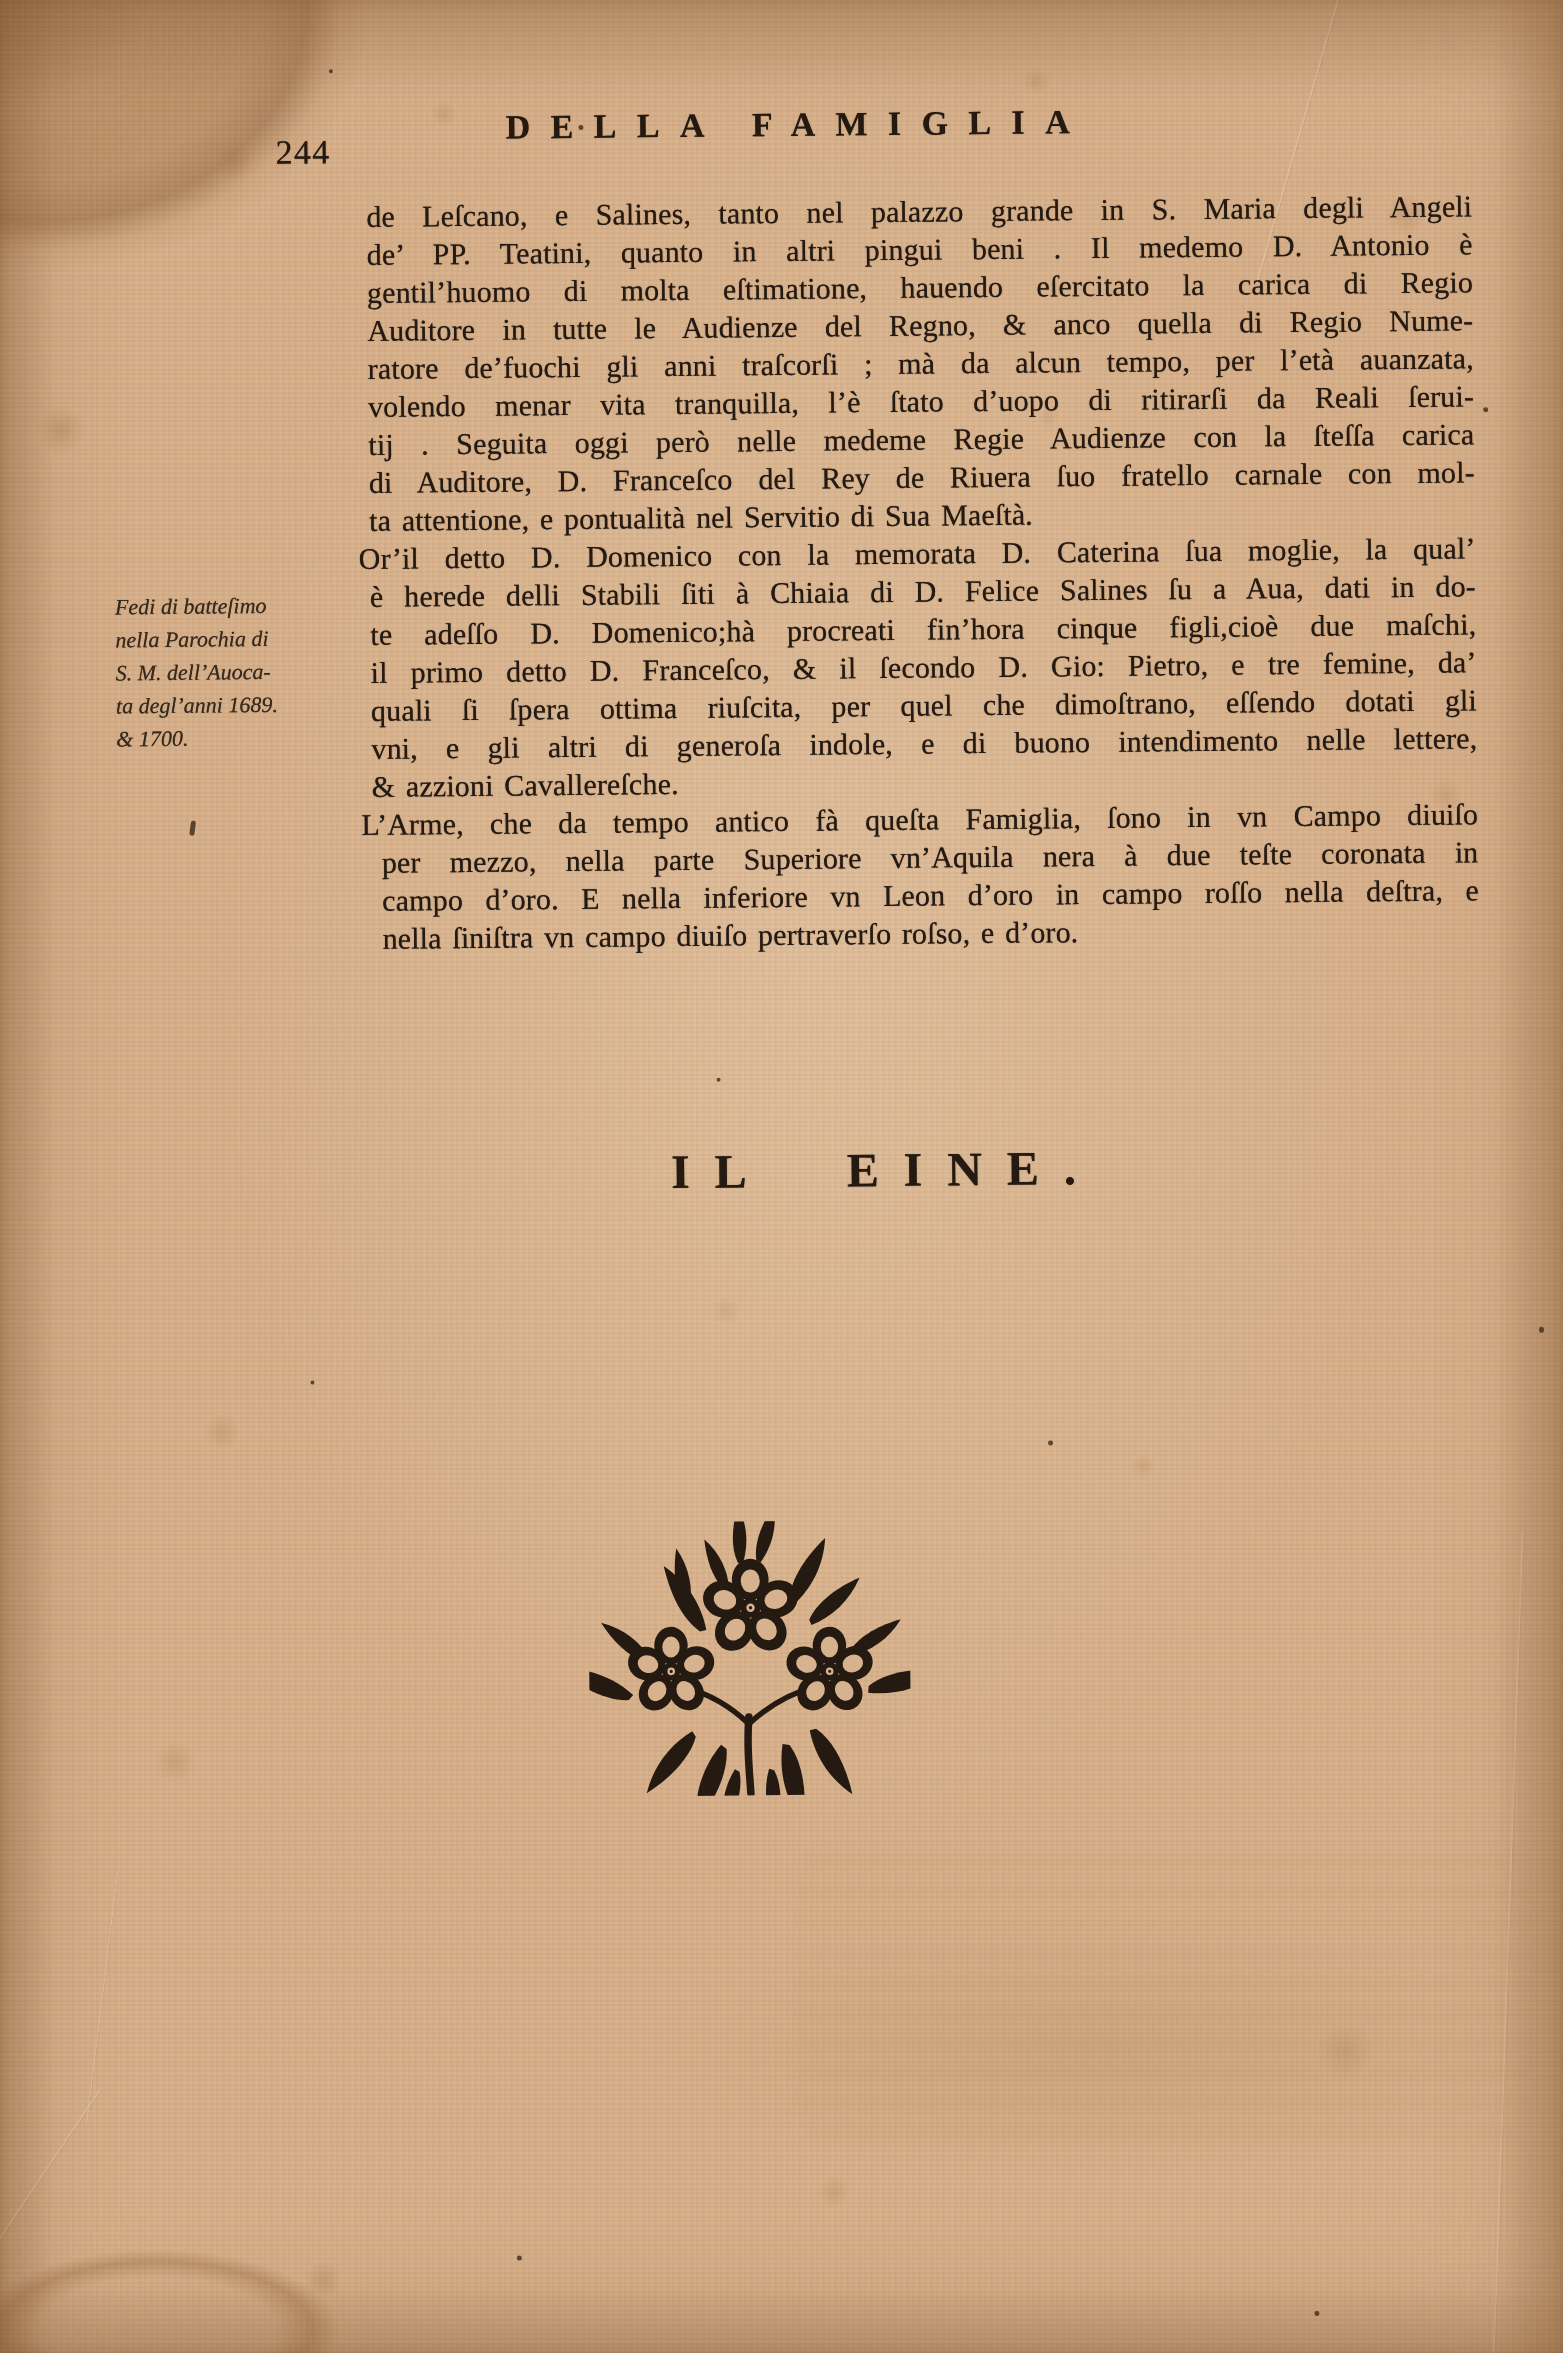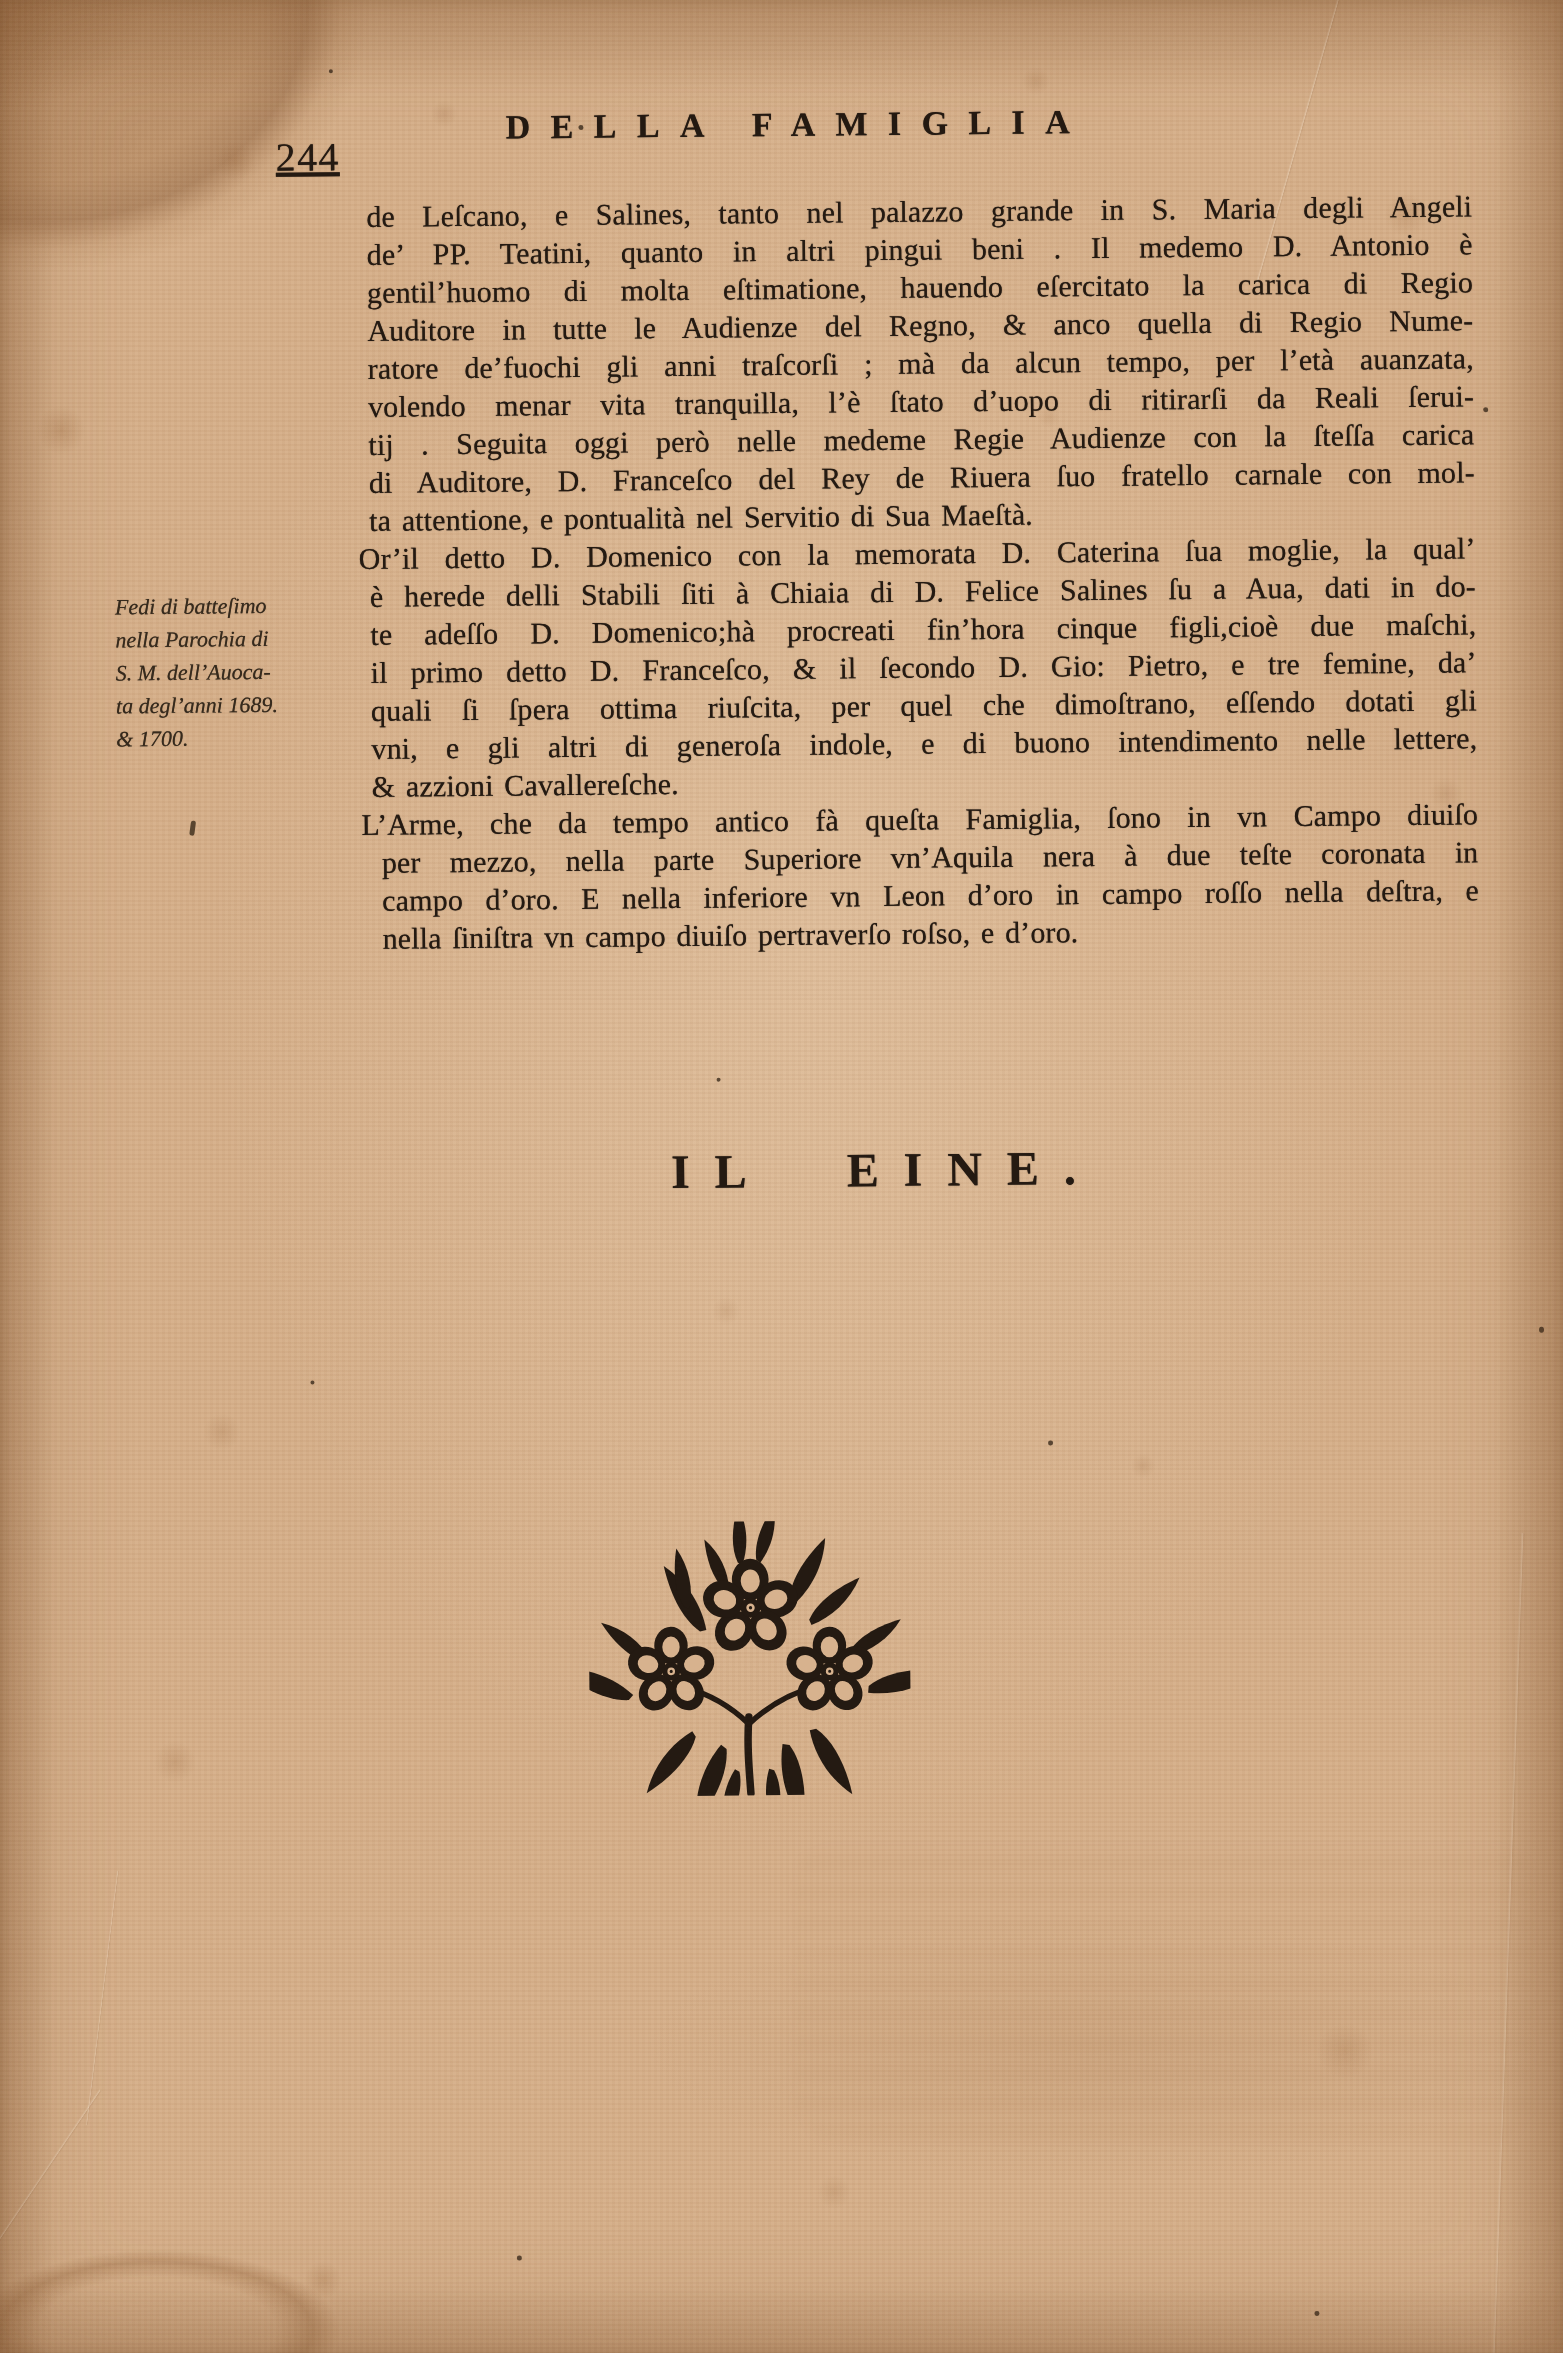--- a/index.html
+++ b/index.html
@@ -52,21 +52,21 @@
     background:linear-gradient(90deg, rgba(0,0,0,0), rgba(255,246,232,.50) 45%, rgba(118,78,44,.20) 60%, rgba(0,0,0,0));}
   .c1{ left:1298px; top:-20px;  width:4px; height:309px; transform:rotate(16deg);}
   .c2{ left:1506px; top:1533px; width:4.7px; height:841px; transform:rotate(2deg); opacity:.4;}
   .c3{ left:-6.7px;  top:2058px; width:4px; height:377px; transform:rotate(34deg); opacity:.5;}
   .c4{ left:101px;  top:1870px; width:3.4px; height:256px; transform:rotate(7deg); opacity:.45;}
 
   .content{ position:absolute; inset:0; transform:rotate(-0.55deg); transform-origin:50% 30%;
     color:#241a12; }
   .ink{ text-shadow:0 0 0.9px rgba(36,26,18,.85); }
 
-  .pagenum{ position:absolute; left:281px; top:129px; font-size:40px; letter-spacing:1.3px;text-decoration:underline;}
+  .pagenum{ position:absolute; left:281px; top:129px; font-size:34px; letter-spacing:1.3px;}
   .header{ position:absolute; left:395px; top:106px; width:817px; text-align:center;
     font-size:34px; font-weight:700; letter-spacing:.60em; white-space:nowrap;}
 
   .marginnote{ position:absolute; left:116px; top:584px; width:256px;
     font-style:italic; font-size:22px; line-height:33px; color:#362a1d;
     text-shadow:0 0 0.7px rgba(54,42,29,.8);}
   .marginnote div{ white-space:nowrap; }
 
   .bodytext{ position:absolute; left:371px; top:194px; width:1106px;
     font-size:30px; line-height:38px; word-spacing:.10em; letter-spacing:.005em;}

